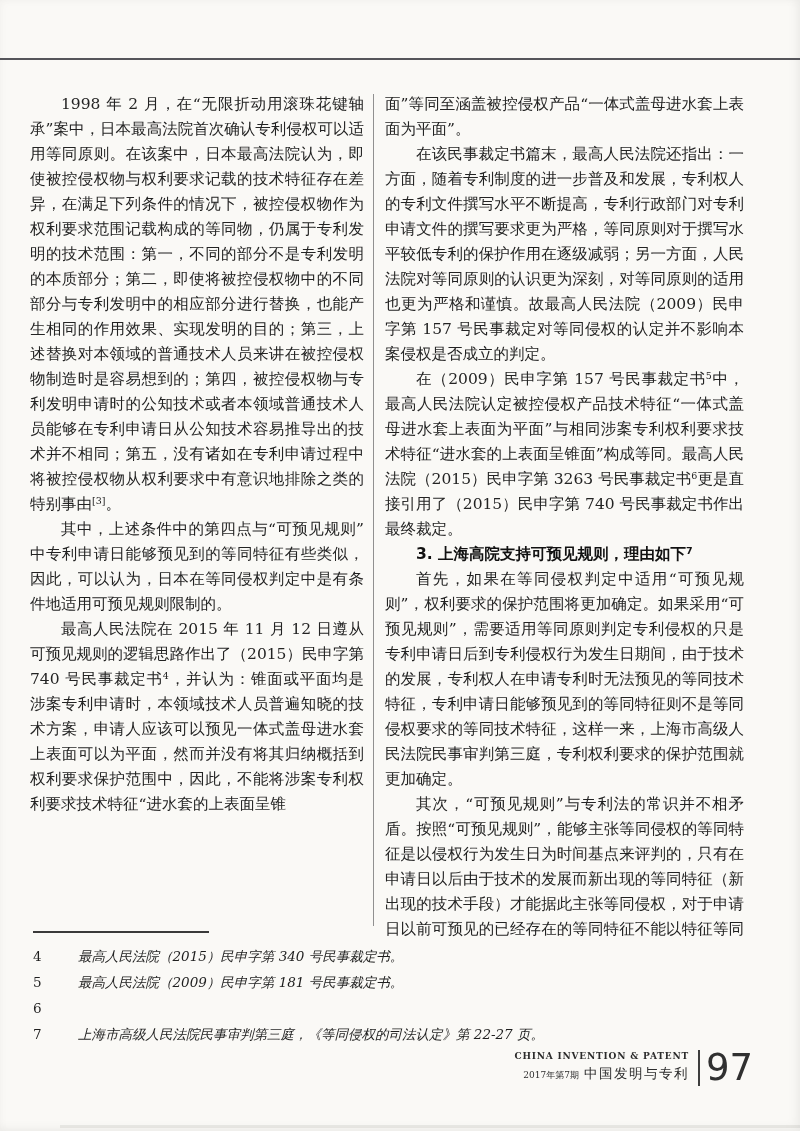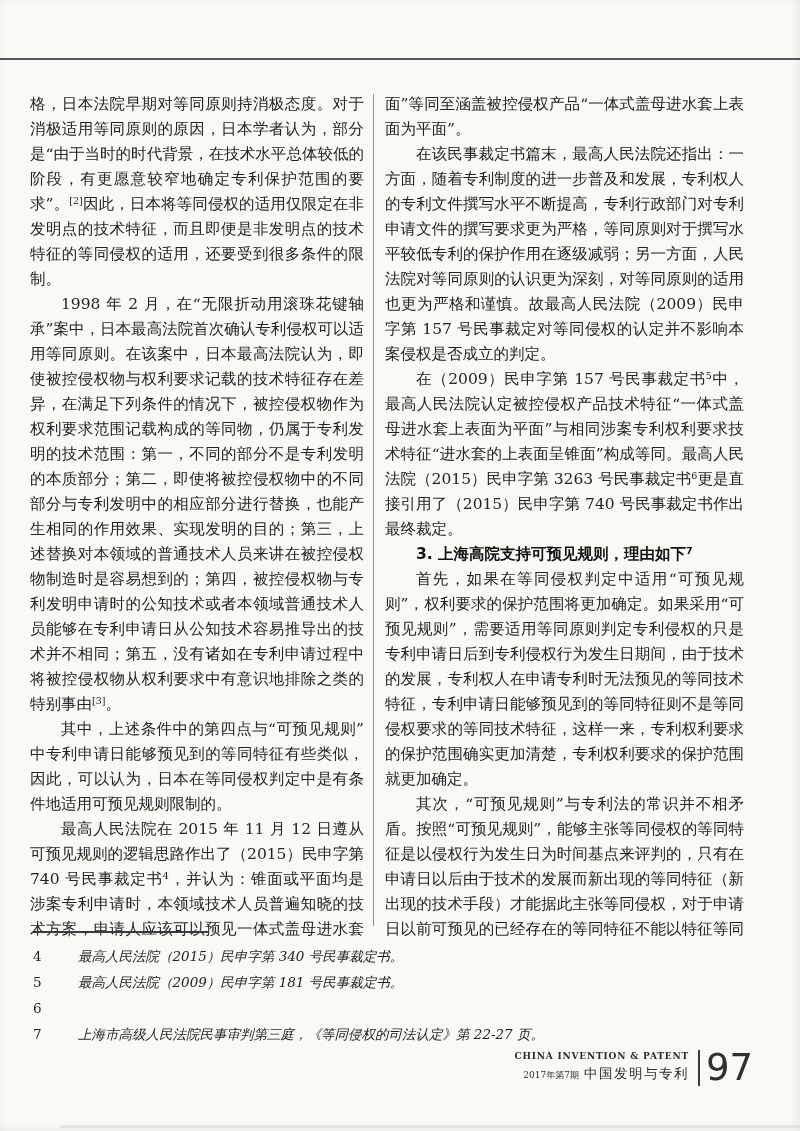--- a/index.html
+++ b/index.html
@@ -57,32 +57,31 @@
 </style>
 </head>
 <body>
 
 <div class="page">
 
   <div class="hdr-rule"></div>
 
   <div class="columns">
     <section class="col col-left">
-      <p class="cont">格，日本法院早期对等同原则持消极态度。对于消极适用等同原则的原因，日本学者认为，部分是“由于当时的时代背景，在技术水平总体较低的阶段，有更愿意较窄地确定专利保护范围的要求”。<sup>[2]</sup>因此，日本将等同侵权的适用仅限定在非发明点的技术特征，而且即便是非发明点的技术特征的等同侵权的适用，还要受到很多条件的限制。</p>
       <p>1998 年 2 月，在“无限折动用滚珠花键轴承”案中，日本最高法院首次确认专利侵权可以适用等同原则。在该案中，日本最高法院认为，即使被控侵权物与权利要求记载的技术特征存在差异，在满足下列条件的情况下，被控侵权物作为权利要求范围记载构成的等同物，仍属于专利发明的技术范围：第一，不同的部分不是专利发明的本质部分；第二，即使将被控侵权物中的不同部分与专利发明中的相应部分进行替换，也能产生相同的作用效果、实现发明的目的；第三，上述替换对本领域的普通技术人员来讲在被控侵权物制造时是容易想到的；第四，被控侵权物与专利发明申请时的公知技术或者本领域普通技术人员能够在专利申请日从公知技术容易推导出的技术并不相同；第五，没有诸如在专利申请过程中将被控侵权物从权利要求中有意识地排除之类的特别事由<sup>[3]</sup>。</p>
       <p>其中，上述条件中的第四点与“可预见规则”中专利申请日能够预见到的等同特征有些类似，因此，可以认为，日本在等同侵权判定中是有条件地适用可预见规则限制的。</p>
       <p>最高人民法院在 2015 年 11 月 12 日遵从可预见规则的逻辑思路作出了（2015）民申字第 740 号民事裁定书<sup>4</sup>，并认为：锥面或平面均是涉案专利申请时，本领域技术人员普遍知晓的技术方案，申请人应该可以预见一体式盖母进水套上表面可以为平面，然而并没有将其归纳概括到权利要求保护范围中，因此，不能将涉案专利权利要求技术特征“进水套的上表面呈锥</p>
     </section>
     <div class="col-divider"></div>
     <section class="col col-right">
       <p class="cont">面”等同至涵盖被控侵权产品“一体式盖母进水套上表面为平面”。</p>
       <p>在该民事裁定书篇末，最高人民法院还指出：一方面，随着专利制度的进一步普及和发展，专利权人的专利文件撰写水平不断提高，专利行政部门对专利申请文件的撰写要求更为严格，等同原则对于撰写水平较低专利的保护作用在逐级减弱；另一方面，人民法院对等同原则的认识更为深刻，对等同原则的适用也更为严格和谨慎。故最高人民法院（2009）民申字第 157 号民事裁定对等同侵权的认定并不影响本案侵权是否成立的判定。</p>
       <p>在（2009）民申字第 157 号民事裁定书<sup>5</sup>中，最高人民法院认定被控侵权产品技术特征“一体式盖母进水套上表面为平面”与相同涉案专利权利要求技术特征“进水套的上表面呈锥面”构成等同。最高人民法院（2015）民申字第 3263 号民事裁定书<sup>6</sup>更是直接引用了（2015）民申字第 740 号民事裁定书作出最终裁定。</p>
       <h3>3. 上海高院支持可预见规则，理由如下<sup>7</sup></h3>
-      <p>首先，如果在等同侵权判定中适用“可预见规则”，权利要求的保护范围将更加确定。如果采用“可预见规则”，需要适用等同原则判定专利侵权的只是专利申请日后到专利侵权行为发生日期间，由于技术的发展，专利权人在申请专利时无法预见的等同技术特征，专利申请日能够预见到的等同特征则不是等同侵权要求的等同技术特征，这样一来，专利权利要求的保护范围确实更加清楚，专利权利要求的保护范围就更加确定。</p>
+      <p>首先，如果在等同侵权判定中适用“可预见规则”，权利要求的保护范围将更加确定。如果采用“可预见规则”，需要适用等同原则判定专利侵权的只是专利申请日后到专利侵权行为发生日期间，由于技术的发展，专利权人在申请专利时无法预见的等同技术特征，专利申请日能够预见到的等同特征则不是等同侵权要求的等同技术特征，这样一来，上海市高级人民法院民事审判第三庭，专利权利要求的保护范围就更加确定。</p>
       <p>其次，“可预见规则”与专利法的常识并不相矛盾。按照“可预见规则”，能够主张等同侵权的等同特征是以侵权行为发生日为时间基点来评判的，只有在申请日以后由于技术的发展而新出现的等同特征（新出现的技术手段）才能据此主张等同侵权，对于申请日以前可预见的已经存在的等同特征不能以特征等同为由主张等同侵权。如果被控侵权技术方案中存在与权利</p>
     </section>
   </div>
 
   <div class="footnotes">
     <div class="fn-rule"></div>
     <div class="fn">
       <span class="fn-num">4</span>
       <span class="fn-text">最高人民法院（2015）民申字第 340 号民事裁定书。</span>
     </div>

